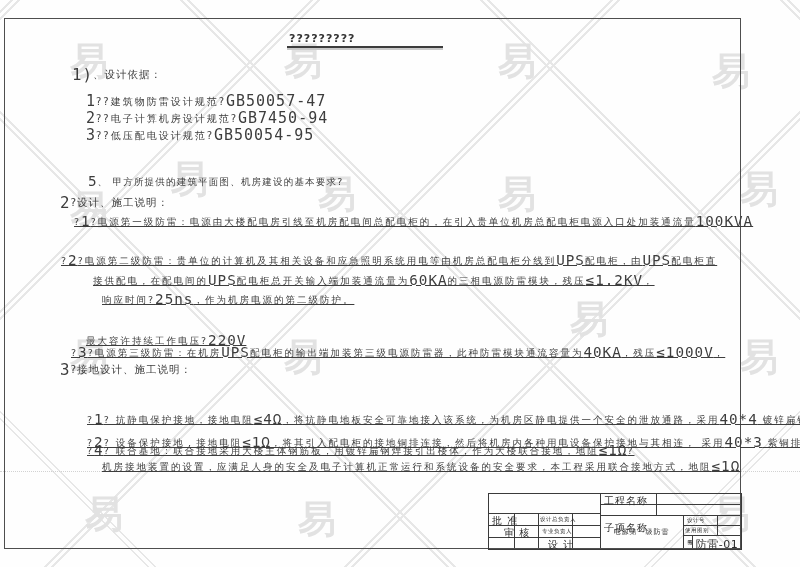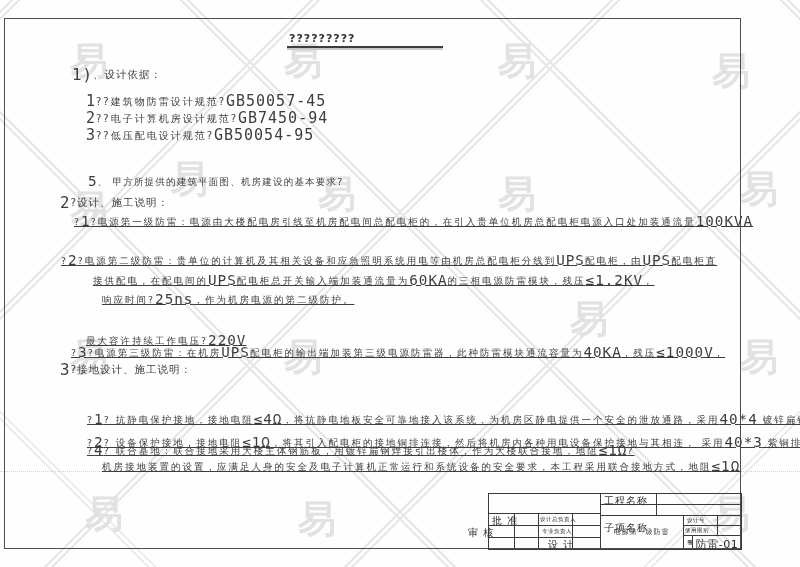--- a/index.html
+++ b/index.html
@@ -63,21 +63,21 @@
     <span class="wm" style="left:712px;top:495px">易</span>
   </div>
 
   <div id="frame"></div>
   <div id="faint-rule"></div>
 
   <div class="line t-title" style="left:289px;top:32px">?????????</div>
   <div id="title-underline"></div>
 
   <div class="line t-h   cad" style="left:72px;top:65px"><span class="lat">1)</span>、设计依据：</div>
-  <div class="line t-ref cad" style="left:86px;top:92px"><span class="lat">1</span>??建筑物防雷设计规范?<span class="lat">GB50057-45</span></div>
+  <div class="line t-ref cad" style="left:86px;top:92px"><span class="lat">1</span>??建筑物防雷设计规范?<span class="lat">GB50057-47</span></div>
   <div class="line t-ref cad" style="left:86px;top:109px"><span class="lat">2</span>??电子计算机房设计规范?<span class="lat">GB7450-94</span></div>
   <div class="line t-ref cad" style="left:86px;top:126px"><span class="lat">3</span>??低压配电设计规范?<span class="lat">GB50054-95</span></div>
   <div class="line t-sm  cad" style="left:88px;top:173px"><span class="lat">5</span>、 甲方所提供的建筑平面图、机房建设的基本要求?</div>
   <div class="line t-h   cad" style="left:60px;top:193px"><span class="lat">2</span>?设计、施工说明：</div>
   <div class="line t-body cad" style="left:74px;top:213px">?<span class="lat">1</span>?电源第一级防雷：电源由大楼配电房引线至机房配电间总配电柜的，在引入贵单位机房总配电柜电源入口处加装通流量<span class="lat">100KVA</span></div>
   <div class="line t-body cad" style="left:61px;top:252px">?<span class="lat">2</span>?电源第二级防雷：贵单位的计算机及其相关设备和应急照明系统用电等由机房总配电柜分线到<span class="lat">UPS</span>配电柜，由<span class="lat">UPS</span>配电柜直</div>
   <div class="line t-body cad" style="left:93px;top:272px">接供配电，在配电间的<span class="lat">UPS</span>配电柜总开关输入端加装通流量为<span class="lat">60KA</span>的三相电源防雷模块，残压<span class="lat">≤1.2KV</span>，</div>
   <div class="line t-body cad" style="left:102px;top:291px">响应时间?<span class="lat">25ns</span>，作为机房电源的第二级防护。</div>
   <div class="line t-body cad" style="left:86px;top:332px">最大容许持续工作电压?<span class="lat">220V</span></div>
   <div class="line t-body cad" style="left:71px;top:344px">?<span class="lat">3</span>?电源第三级防雷：在机房<span class="lat">UPS</span>配电柜的输出端加装第三级电源防雷器，此种防雷模块通流容量为<span class="lat">40KA</span>，残压<span class="lat">≤1000V</span>，</div>
@@ -101,21 +101,21 @@
   <div class="tbl" style="left:656px;top:493px;width:1px;height:22px"></div>
   <div class="tbl" style="left:683px;top:515px;width:1px;height:33px"></div>
   <div class="tbl" style="left:683px;top:525px;width:57px;height:1px"></div>
   <div class="tbl" style="left:683px;top:535px;width:57px;height:1px"></div>
   <div class="tbl" style="left:717px;top:515px;width:1px;height:20px"></div>
   <div class="tbl" style="left:692px;top:535px;width:1px;height:13px"></div>
 
   <div class="tb-label f65" style="left:604px;top:496px">工程名称</div>
   <div class="tb-label f65" style="left:604px;top:523px">子项名称</div>
   <div class="tb-label f65" style="left:492px;top:516px">批 准</div>
-  <div class="tb-label f65" style="left:468px;top:528px">审 核</div>
+  <div class="tb-label f65" style="left:504px;top:528px">审 核</div>
   <div class="tb-label f55" style="left:540px;top:517px">设计总负责人</div>
   <div class="tb-label f55" style="left:542px;top:529px">专业负责人</div>
   <div class="tb-label f65" style="left:548px;top:540px">设 计</div>
   <div class="tb-label f55" style="left:687px;top:518px">设计号</div>
   <div class="tb-label f55" style="left:685px;top:528px">使用图别</div>
   <div id="tb-sheetno-label">图号</div>
   <div id="tb-sheetno-value">防雷-01</div>
   <div id="tb-drawing-title">电源第一级防雷</div>
 
 </div>

